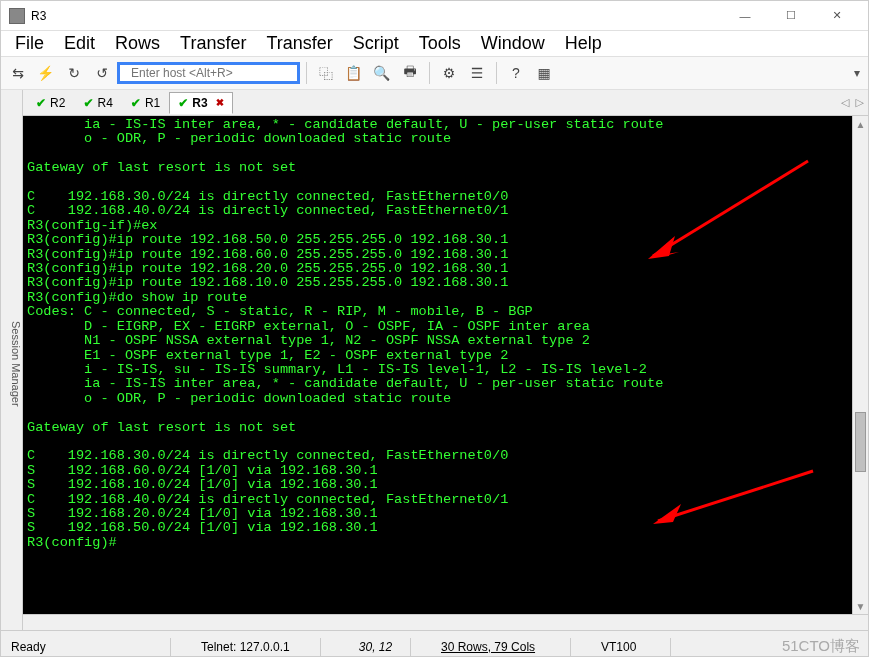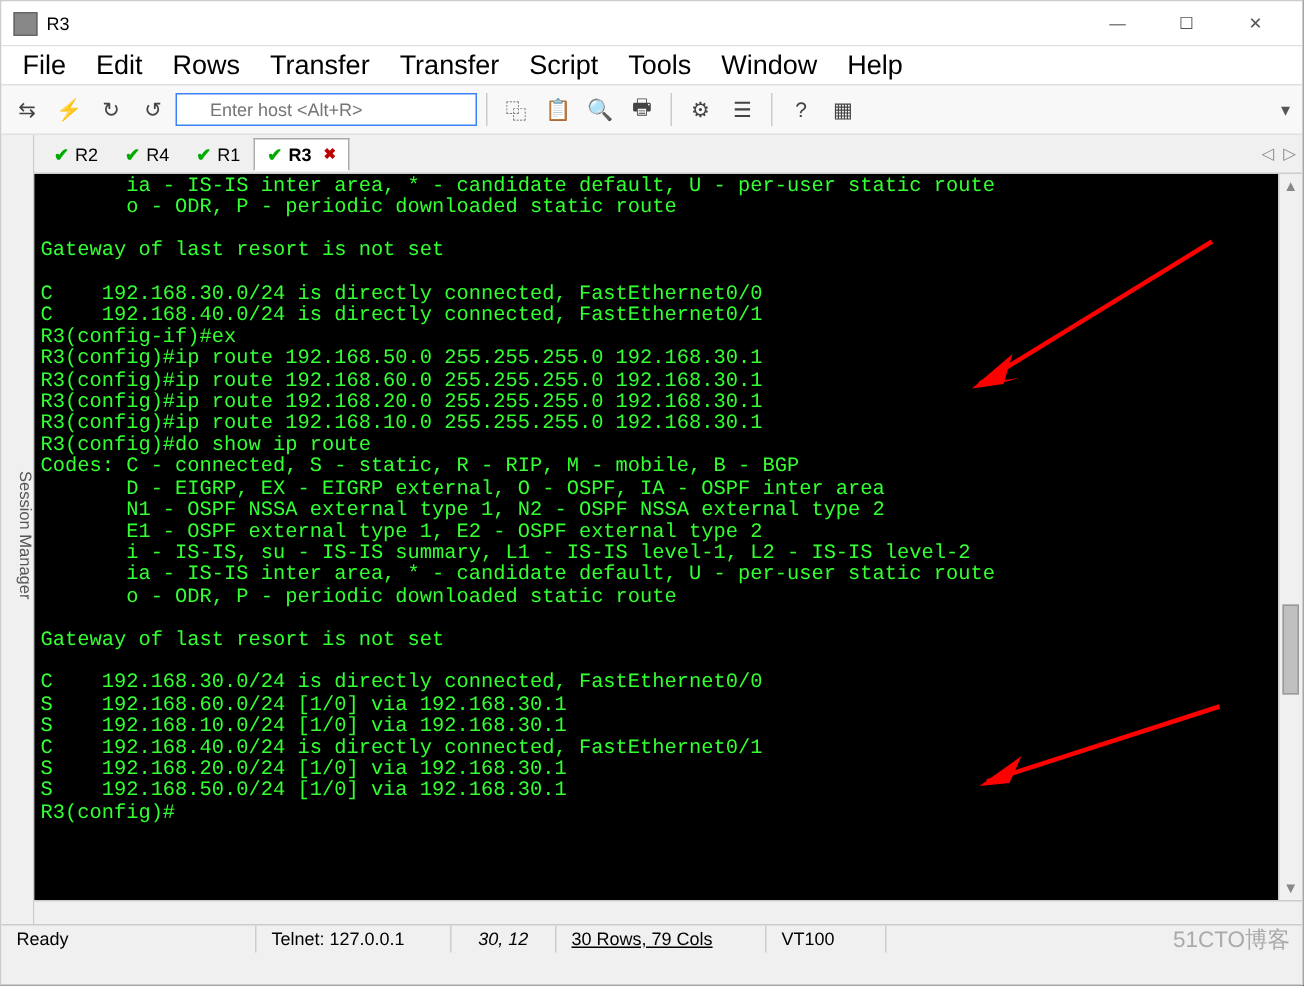--- a/index.html
+++ b/index.html
@@ -12,21 +12,21 @@
     .titlebar-title { flex: 1; font-size: 12px; }
     .titlebar-controls { display: flex; gap: 0; }
     .titlebar-btn { width: 46px; height: 28px; display: flex; align-items: center; justify-content: center; font-size: 11px; color: #555; }
     
     .menubar { display: flex; align-items: center; height: 25px; padding: 0 4px; background: white; }
     .menu-item { padding: 4px 10px; font-size: 18px; }
     
     .toolbar { display: flex; align-items: center; height: 34px; padding: 0 4px; background: #f8f8f8; border-top: 1px solid #e0e0e0; border-bottom: 1px solid #e0e0e0; gap: 2px; }
     .tool-btn { width: 26px; height: 26px; display: flex; align-items: center; justify-content: center; border: 1px solid transparent; font-size: 14px; color: #444; }
     .tool-sep { width: 1px; height: 22px; background: #ccc; margin: 0 4px; }
-    .host-input { flex: 0 0 150px; height: 22px; border: 1px solid #3b82f6; padding: 2px 22px; font-size: 12px; color: #888; }
+    .host-input { flex: 0 0 150px; height: 22px; border: 3px solid #3b82f6; padding: 2px 11px; font-size: 12px; color: #888; }
     .toolbar-spacer { flex: 1; }
     .toolbar-dd { width: 14px; text-align: center; color: #555; }
     
     .main-area { flex: 1; display: flex; overflow: hidden; }
     .sidebar-left { width: 22px; background: #f0f0f0; border-right: 1px solid #ccc; writing-mode: vertical-rl; text-orientation: mixed; text-align: center; padding-top: 8px; font-size: 11px; color: #555; }
     
     .content-col { flex: 1; display: flex; flex-direction: column; }
     .tabbar { display: flex; align-items: center; height: 26px; background: #f0f0f0; border-bottom: 1px solid #ccc; padding: 0 4px; }
     .tab { display: flex; align-items: center; padding: 3px 8px; gap: 4px; font-size: 12px; border: 1px solid transparent; }
     .tab.active { background: white; border: 1px solid #aaa; border-bottom-color: white; font-weight: bold; }
@@ -36,21 +36,21 @@
     
     .terminal-wrap { flex: 1; position: relative; overflow: hidden; background: black; padding-left: 48px; }
     .terminal { position: absolute; left: 0; right: 16px; top: 0; bottom: 0; background: black; color: #3f3; font-family: "Courier New", monospace; font-size: 13.6px; line-height: 14.4px; padding: 2px 4px; white-space: pre; overflow: hidden; }
     .scrollbar-v { position: absolute; right: 0; top: 0; bottom: 0; width: 16px; background: #f0f0f0; border-left: 1px solid #ccc; }
     .scrollbar-v .arrow { height: 16px; display: flex; align-items: center; justify-content: center; color: #888; font-size: 10px; }
     .scrollbar-v .track { position: absolute; top: 16px; bottom: 16px; left: 0; right: 0; }
     .scrollbar-v .thumb { position: absolute; left: 2px; right: 2px; top: 60%; height: 60px; background: #c0c0c0; border: 1px solid #999; }
     
     .scrollbar-h { height: 16px; background: #f0f0f0; border-top: 1px solid #ccc; display: flex; }
     
-    .statusbar { display: flex; align-items: flex-start; height: 40px; background: #f0f0f0; border-top: 1px solid #ccc; font-size: 12px; }
+    .statusbar { display: flex; align-items: flex-end; height: 26px; background: #f0f0f0; border-top: 1px solid #ccc; font-size: 12px; gap: 20px; }
     .status-cell { padding: 2px 10px; border-right: 1px solid #ccc; }
     .status-spacer { flex: 1; }
     .watermark { color: #aaa; font-size: 15px; padding-right: 8px; }
     
     .arrow-annot { position: absolute; pointer-events: none; }
     .arrow-line { stroke: red; stroke-width: 3; fill: none; }
     .arrow-head { fill: red; }
   </style>
 </head>
 <body>

